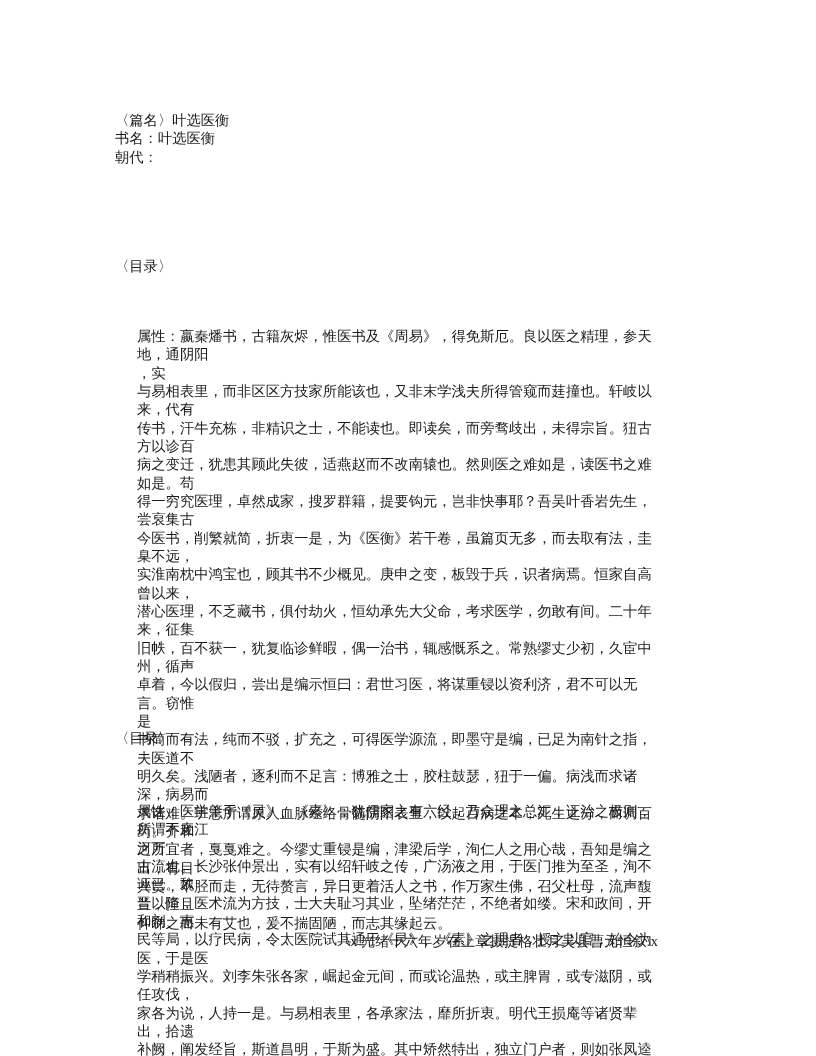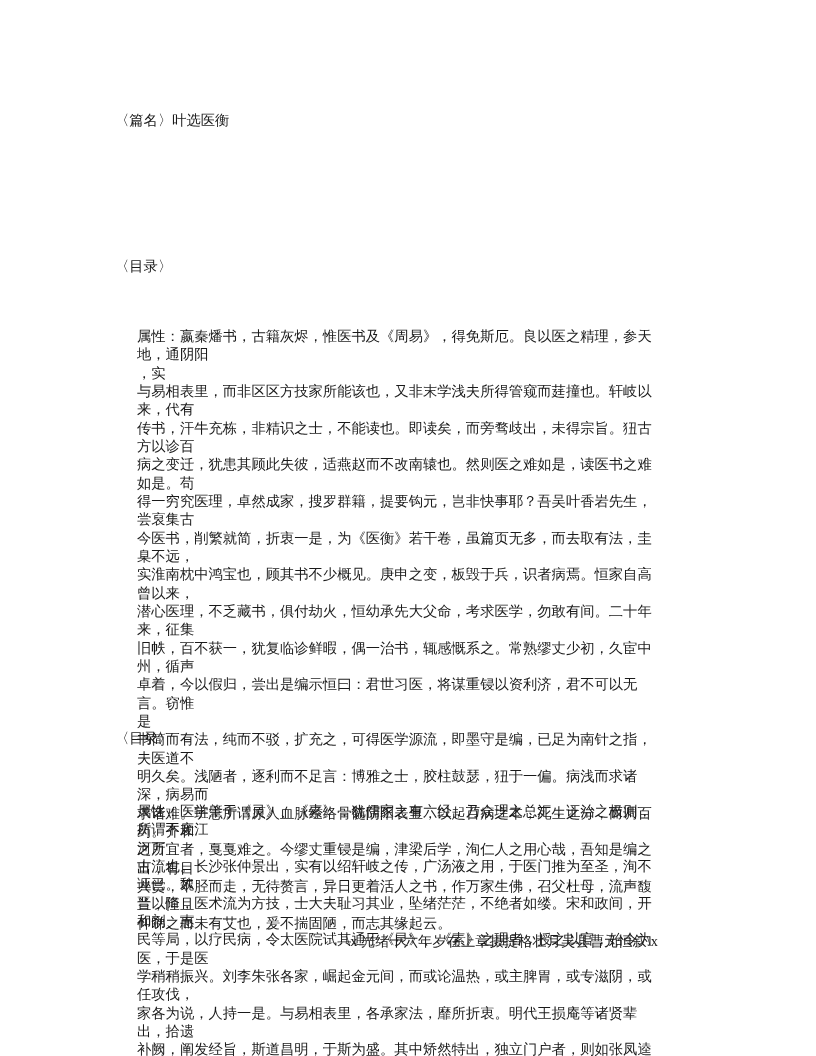--- a/index.html
+++ b/index.html
@@ -37,20 +37,22 @@
     text-align: right;
   }
 </style>
 </head>
 <body>
 
 <div class="page">
 
   <div class="block" style="top:111px">
     <div class="line">〈篇名〉叶选医衡</div>
+    <div class="line">书名：叶选医衡</div>
+    <div class="line">朝代：</div>
   </div>
 
   <div class="block" style="top:257px">〈目录〉</div>
 
 
   <div class="block" style="top:327px">
     <div class="lines">属性：嬴秦燔书，古籍灰烬，惟医书及《周易》，得免斯厄。良以医之精理，参天地，通阴阳
 ，实
 与易相表里，而非区区方技家所能该也，又非末学浅夫所得管窥而莛撞也。轩岐以来，代有
 传书，汗牛充栋，非精识之士，不能读也。即读矣，而旁骛歧出，未得宗旨。狃古方以诊百

